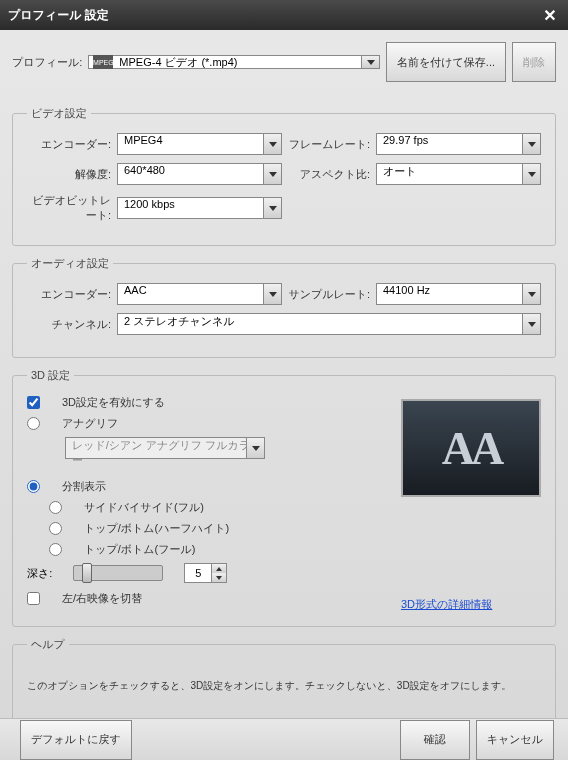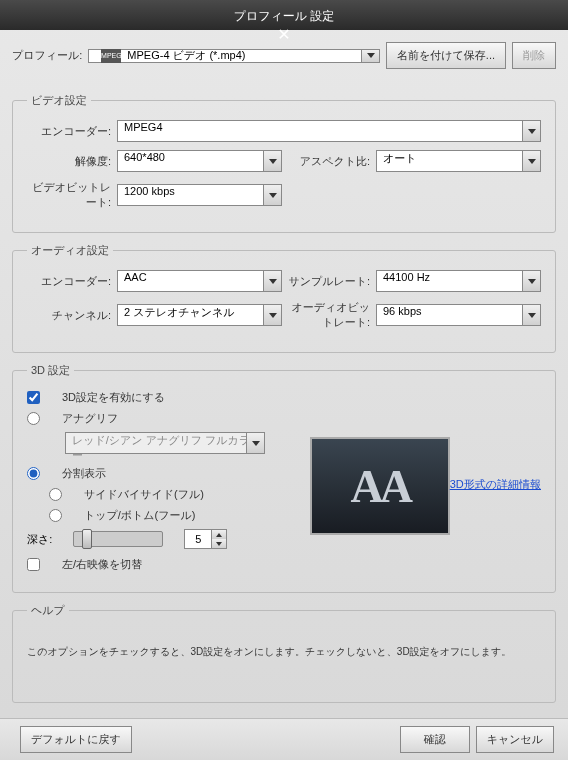--- a/index.html
+++ b/index.html
@@ -1,29 +1,29 @@
 <!DOCTYPE html>
 <html><head>
 <meta charset="utf-8">
 <style>
 * { box-sizing: border-box; margin: 0; padding: 0; font-family: "Meiryo", "MS Gothic", sans-serif; }
 body { width: 568px; height: 760px; background: linear-gradient(to bottom, #e8e8e8, #d8d8d8); overflow: hidden; }
 
-.titlebar { height: 30px; background: linear-gradient(to bottom, #4a4a4a, #2a2a2a); color: #fff; display: flex; align-items: center; padding: 8px 8px; font-size: 12px; font-weight: normal; flex-direction: column; }
+.titlebar { height: 30px; background: linear-gradient(to bottom, #4a4a4a, #2a2a2a); color: #fff; display: flex; align-items: center; padding: 0 8px; font-size: 12px; font-weight: bold; }
 .titlebar .title { flex: 1; }
 .close-btn { width: 20px; height: 20px; display: flex; align-items: center; justify-content: center; cursor: pointer; font-size: 16px; }
 
 .content { padding: 12px; }
 
 .profile-row { display: flex; align-items: center; gap: 6px; margin-bottom: 24px; }
 .profile-row .plabel { font-size: 11px; color: #333; }
-.profile-select { flex: 1; display: flex; align-items: center; border: 1px solid #888; background: #fff; height: 14px; padding: 0 12px; font-size: 11px; position: relative; }
+.profile-select { flex: 1; display: flex; align-items: center; border: 1px solid #888; background: #fff; height: 14px; padding: 0 4px; font-size: 11px; position: relative; }
 .profile-select .mpeg-icon { width: 20px; height: 14px; background: #555; color: #fff; font-size: 7px; display: flex; align-items: center; justify-content: center; margin-right: 6px; }
 .profile-select .dd { position: absolute; right: 0; top: 0; bottom: 0; width: 18px; border-left: 1px solid #888; display: flex; align-items: center; justify-content: center; background: linear-gradient(to bottom,#f0f0f0,#d0d0d0); }
-.btn { height: 27px; border: 1px solid #888; background: linear-gradient(to bottom,#f8f8f8,#d8d8d8); font-size: 11px; padding: 0 10px; cursor: pointer; color: #333; }
+.btn { height: 40px; border: 1px solid #888; background: linear-gradient(to bottom,#f8f8f8,#d8d8d8); font-size: 11px; padding: 0 10px; cursor: pointer; color: #333; }
 .btn:disabled, .btn.disabled { color: #999; }
 
 fieldset { border: 1px solid #bbb; border-radius: 3px; margin-bottom: 10px; padding: 12px 14px 14px; }
 legend { font-size: 11px; color: #444; padding: 0 4px; }
 
 .row2 { display: flex; gap: 4px; margin-bottom: 8px; }
 .field { display: flex; align-items: center; flex: 1; }
 .field .flabel { width: 84px; text-align: right; font-size: 11px; color: #333; margin-right: 6px; }
 .combo { flex: 1; display: flex; align-items: flex-start; border: 1px solid #888; background: #fff; height: 22px; position: relative; font-size: 11px; padding: 0 6px; }
 .combo .dd { position: absolute; right: 0; top: 0; bottom: 0; width: 18px; border-left: 1px solid #888; display: flex; align-items: center; justify-content: center; background: linear-gradient(to bottom,#f0f0f0,#d0d0d0); }
@@ -87,20 +87,29 @@
     <div class="row2">
       <div class="field">
         <span class="flabel">エンコーダー:</span>
         <div class="combo">
             <span>MPEG4</span>
             <span class="dd">
               <span class="tri"></span>
             </span>
           </div>
       </div>
+      <div class="field">
+        <span class="flabel">フレームレート:</span>
+        <div class="combo">
+            <span>29.97 fps</span>
+            <span class="dd">
+              <span class="tri"></span>
+            </span>
+          </div>
+      </div>
     </div>
     <div class="row2">
       <div class="field">
         <span class="flabel">解像度:</span>
         <div class="combo">
             <span>640*480</span>
             <span class="dd">
               <span class="tri"></span>
             </span>
           </div>
@@ -149,65 +158,60 @@
               <span class="tri"></span>
             </span>
           </div>
       </div>
     </div>
     <div class="row2">
       <div class="field">
         <span class="flabel">チャンネル:</span>
         <div class="combo">
             <span>2 ステレオチャンネル</span>
-            <span class="dd">
-              <span class="tri"></span>
-            </span>
-          </div>
-      </div>
-      <div class="field">
-        <span class="flabel">オーディオビットレート:</span>
-        <div class="combo">
-            <span>96 kbps</span>
             <span class="dd">
               <span class="tri"></span>
             </span>
           </div>
       </div>
     </div>
   </fieldset>
 
   <fieldset>
     <legend>3D 設定</legend>
     <div class="threed-body">
       <div class="threed-left">
         <label class="check-row">
           <input type="checkbox" checked="" style="">
           <span>3D設定を有効にする</span>
         </label>
         <label class="radio-row">
           <input type="radio" name="mode3d" style="">
           <span>アナグリフ</span>
         </label>
-        <div class="sub" style="margin-bottom:12px;padding-left:16px;">
+        <div class="sub" style="margin-bottom:20px;padding-left:16px;">
           <div class="combo disabled" style="width:200px;">
               <span>レッド/シアン アナグリフ フルカラー</span>
               <span class="dd">
                 <span class="tri"></span>
               </span>
             </div>
         </div>
         <label class="radio-row">
           <input type="radio" name="mode3d" checked="" style="">
           <span>分割表示</span>
         </label>
         <div class="sub">
           <label class="radio-row">
               <input type="radio" name="split" style="">
               <span>サイドバイサイド(フル)</span>
+            </label>
+          <label class="radio-row">
+              <input type="radio" name="split" style="">
+              <span>トップ/ボトム(ハーフハイト)</span>
             </label>
           <label class="radio-row">
               <input type="radio" name="split" style="">
               <span>トップ/ボトム(フール)</span>
             </label>
         </div>
         <div class="depth-row">
           <span>深さ:</span>
           <div class="slider">
               <div class="thumb"></div>
@@ -222,21 +226,21 @@
                   <span class="tri-dn"></span>
                 </span>
             </span>
           </div>
         </div>
         <label class="check-row">
           <input type="checkbox" style="">
           <span>左/右映像を切替</span>
         </label>
       </div>
-      <div style="display:flex;flex-direction:row;align-items:center;">
+      <div style="display:flex;flex-direction:column;align-items:flex-start;">
         <div class="preview">
           <span class="aa">AA</span>
         </div>
         <div style="flex:1"></div>
         <span class="link">3D形式の詳細情報</span>
       </div>
     </div>
   </fieldset>
 
   <fieldset class="help-box" style="height:100px;">

